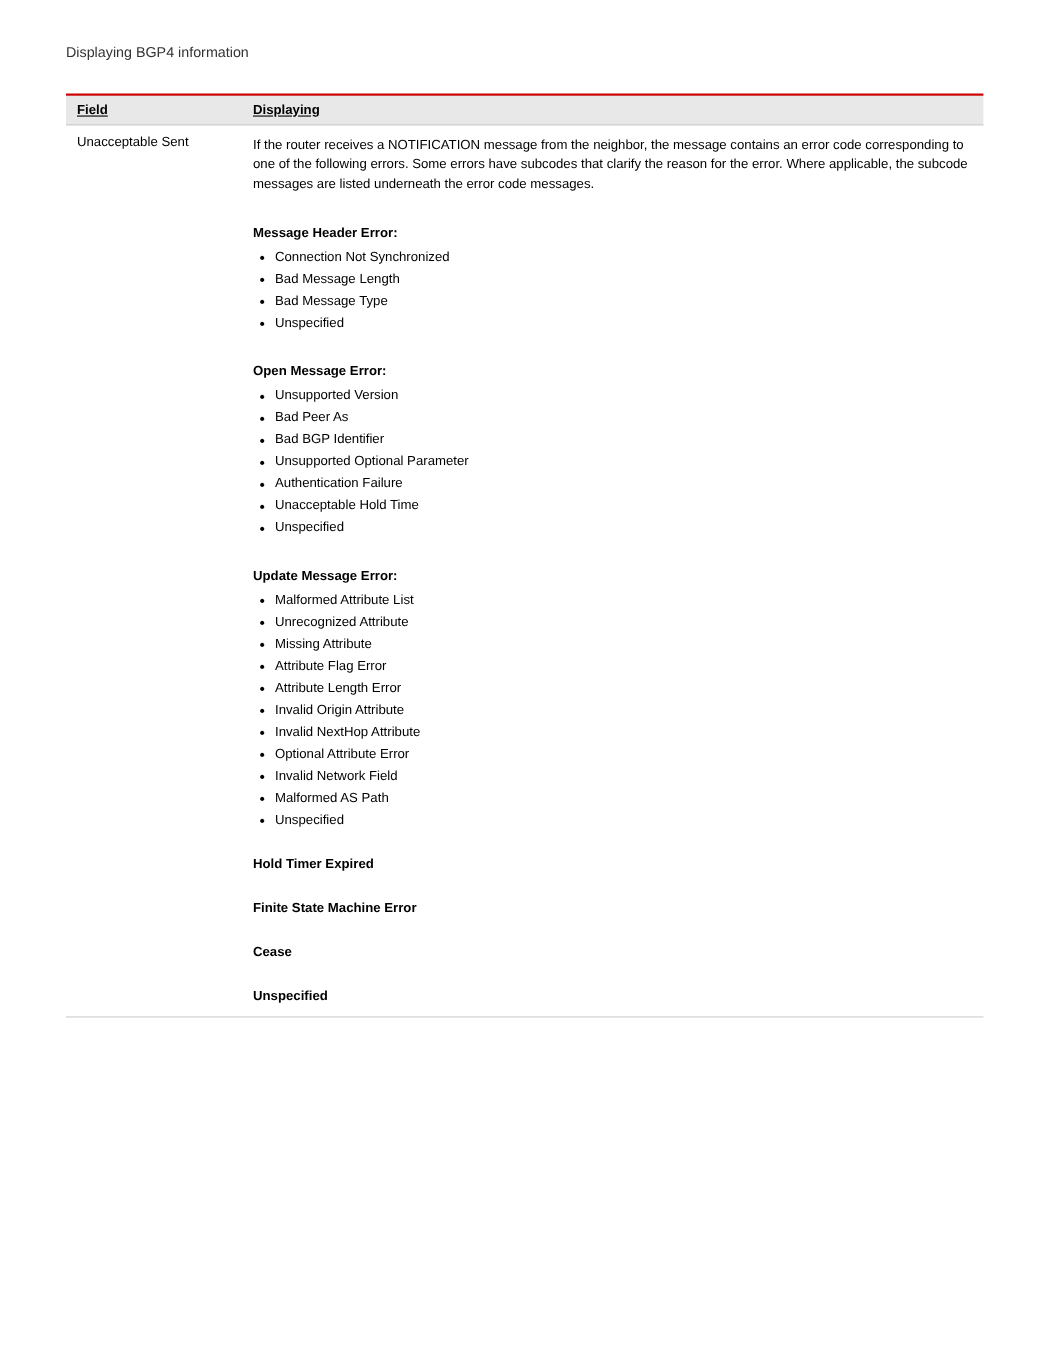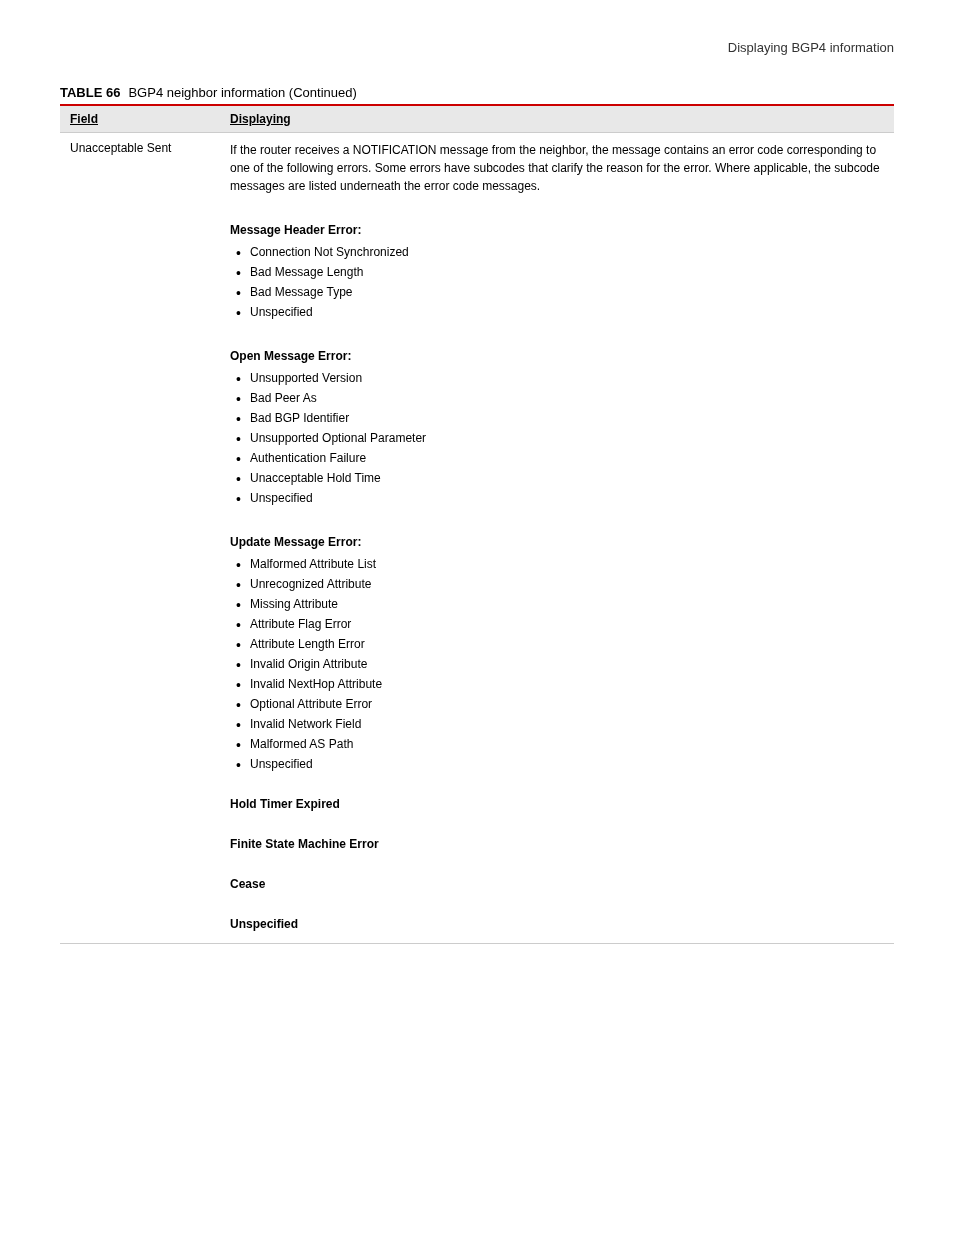--- a/index.html
+++ b/index.html
@@ -11,21 +11,21 @@
     body {
       background: #ffffff;
       font-family: Arial, Helvetica, sans-serif;
       font-size: 13px;
       color: #000000;
       width: 954px;
       min-height: 1235px;
     }
 
     .page-header {
-      text-align: right;
+      text-align: left;
       padding: 40px 60px 20px 60px;
       font-size: 13px;
       color: #333;
     }
 
     .content {
       padding: 10px 60px 40px 60px;
     }
 
     .table-title-row {
@@ -126,24 +126,20 @@
   </style>
 </head>
 <body>
 
 <div class="page-header">
   <span>Displaying BGP4 information</span>
 </div>
 
 <div class="content">
 
-  <div class="table-title-row">
-    <span class="table-label">TABLE 66</span>
-    <span class="table-title">BGP4 neighbor information (Continued)</span>
-  </div>
 
   <table class="main-table">
     <thead>
       <tr>
         <th class="field-col">Field</th>
         <th>Displaying</th>
       </tr>
     </thead>
     <tbody>
 

